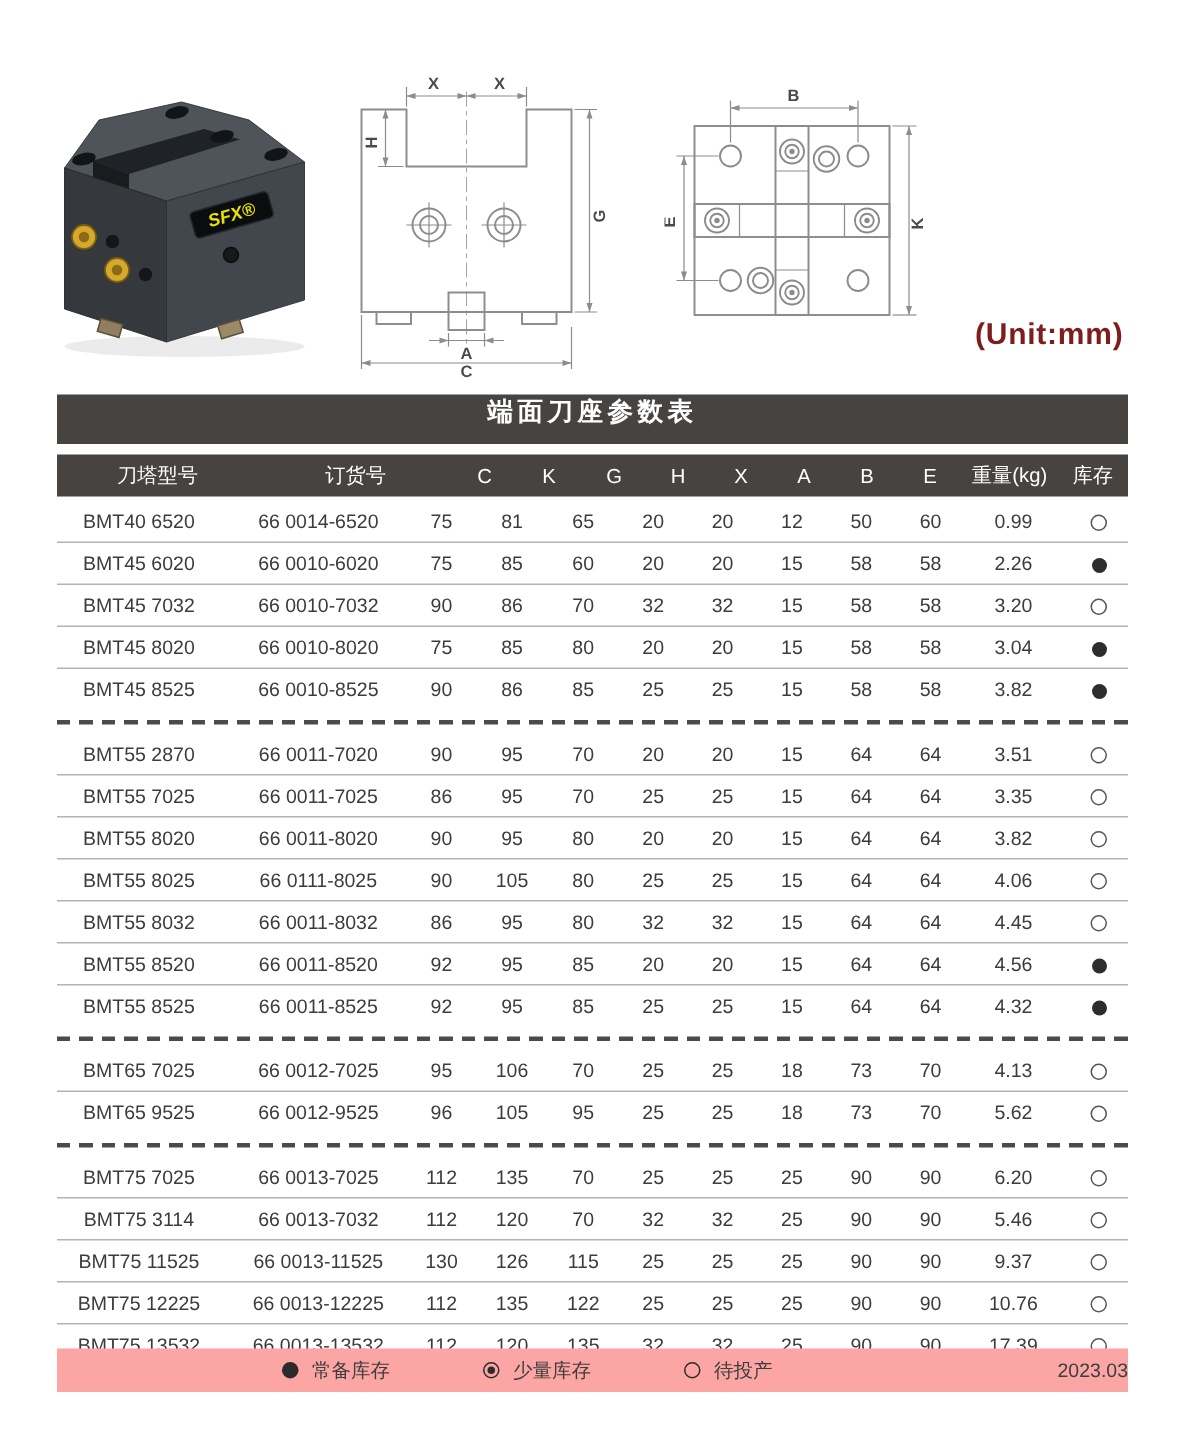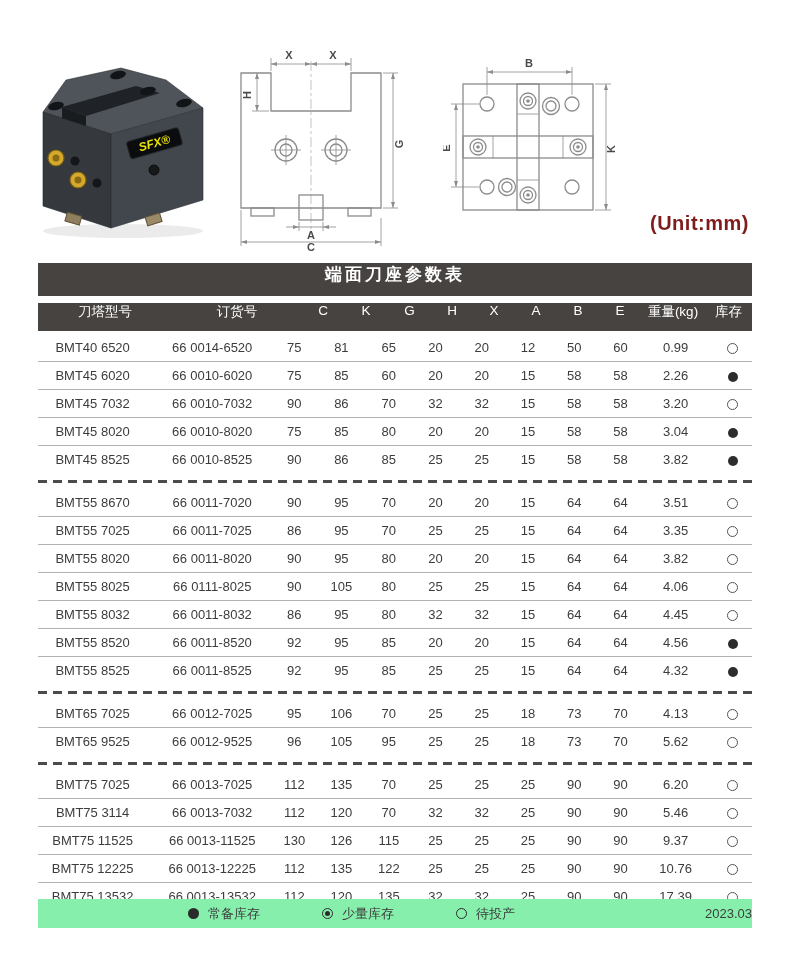--- a/index.html
+++ b/index.html
@@ -10,40 +10,40 @@
   .photo-svg{position:absolute;left:26px;top:50px;}
   .front-svg{position:absolute;left:226px;top:28px;}
   .topview-svg{position:absolute;left:443px;top:44px;}
   .unit-label{position:absolute;left:650px;top:212px;font-size:20px;font-weight:bold;color:#7f1d1d;letter-spacing:.5px;}
 
   
   .title-bar{position:absolute;left:38px;top:263px;width:714px;height:33px;background:#474341;
              color:#ffffff;font-size:17px;font-weight:bold;letter-spacing:3px;
              display:flex;align-items:flex-start;justify-content:center;}
   .header-row{position:absolute;left:38px;top:303px;width:714px;height:28px;background:#474341;
-              color:#ffffff;font-size:13.5px;display:flex;}
+              color:#ffffff;font-size:13.5px;display:flex;align-items:center;}
 
   
   .table-body{position:absolute;left:38px;top:331px;width:714px;padding-top:3px;}
   .t-row{display:flex;height:27px;align-items:center;border-bottom:1px solid #b3b3b3;font-size:13px;gap:12px;}
   .t-row.last{border-bottom:none;}
   .cell{text-align:center;}
   .c0{width:134px}.c1{width:130px}.c2{width:42px}.c3{width:44px}.c4{width:43px}.c5{width:42px}
   .c6{width:42px}.c7{width:42px}.c8{width:42px}.c9{width:42px}.c10{width:64px}.c11{width:47px}
 
   .group-sep{height:16px;display:flex;align-items:center;}
   .dash-line{width:100%;height:3px;
              background:repeating-linear-gradient(90deg,#4b4b4b 0 9px,transparent 9px 15px);}
 
   .dot{display:inline-block;width:10px;height:10px;border-radius:50%;vertical-align:middle;}
   .dot-filled{background:#2d2d2d;}
   .dot-open{border:1.3px solid #555;background:#fff;box-sizing:border-box;width:11px;height:11px;}
 
   
-  .legend-bar{position:absolute;left:38px;top:899px;width:714px;height:29px;background:#86efac;
+  .legend-bar{position:absolute;left:38px;top:899px;width:714px;height:29px;background:#fca5a5;
               display:flex;align-items:center;font-size:13px;color:#3d3d3d;padding-left:150px;box-sizing:border-box;}
   .legend-item{display:flex;align-items:center;gap:9px;margin-right:62px;}
   .sym{display:inline-block;width:11px;height:11px;border-radius:50%;box-sizing:border-box;}
   .sym-filled{background:#2b2b2b;}
   .sym-open{border:1.5px solid #2b2b2b;background:transparent;}
   .sym-ringdot{border:1.5px solid #2b2b2b;position:relative;}
   .sym-ringdot::after{content:"";position:absolute;left:2px;top:2px;right:2px;bottom:2px;border-radius:50%;background:#2b2b2b;}
   .legend-date{margin-left:auto;padding-right:0;}
 
   
@@ -320,21 +320,21 @@
         <div class="cell c7">15</div>
         <div class="cell c8">58</div>
         <div class="cell c9">58</div>
         <div class="cell c10">3.82</div>
         <div class="cell c11"><span class="dot dot-filled"></span></div>
       </div>
       <div class="group-sep">
         <div class="dash-line"></div>
       </div>
       <div class="t-row">
-        <div class="cell c0">BMT55 8670</div>
+        <div class="cell c0">BMT55 2870</div>
         <div class="cell c1">66 0011-7020</div>
         <div class="cell c2">90</div>
         <div class="cell c3">95</div>
         <div class="cell c4">70</div>
         <div class="cell c5">20</div>
         <div class="cell c6">20</div>
         <div class="cell c7">15</div>
         <div class="cell c8">64</div>
         <div class="cell c9">64</div>
         <div class="cell c10">3.51</div>

